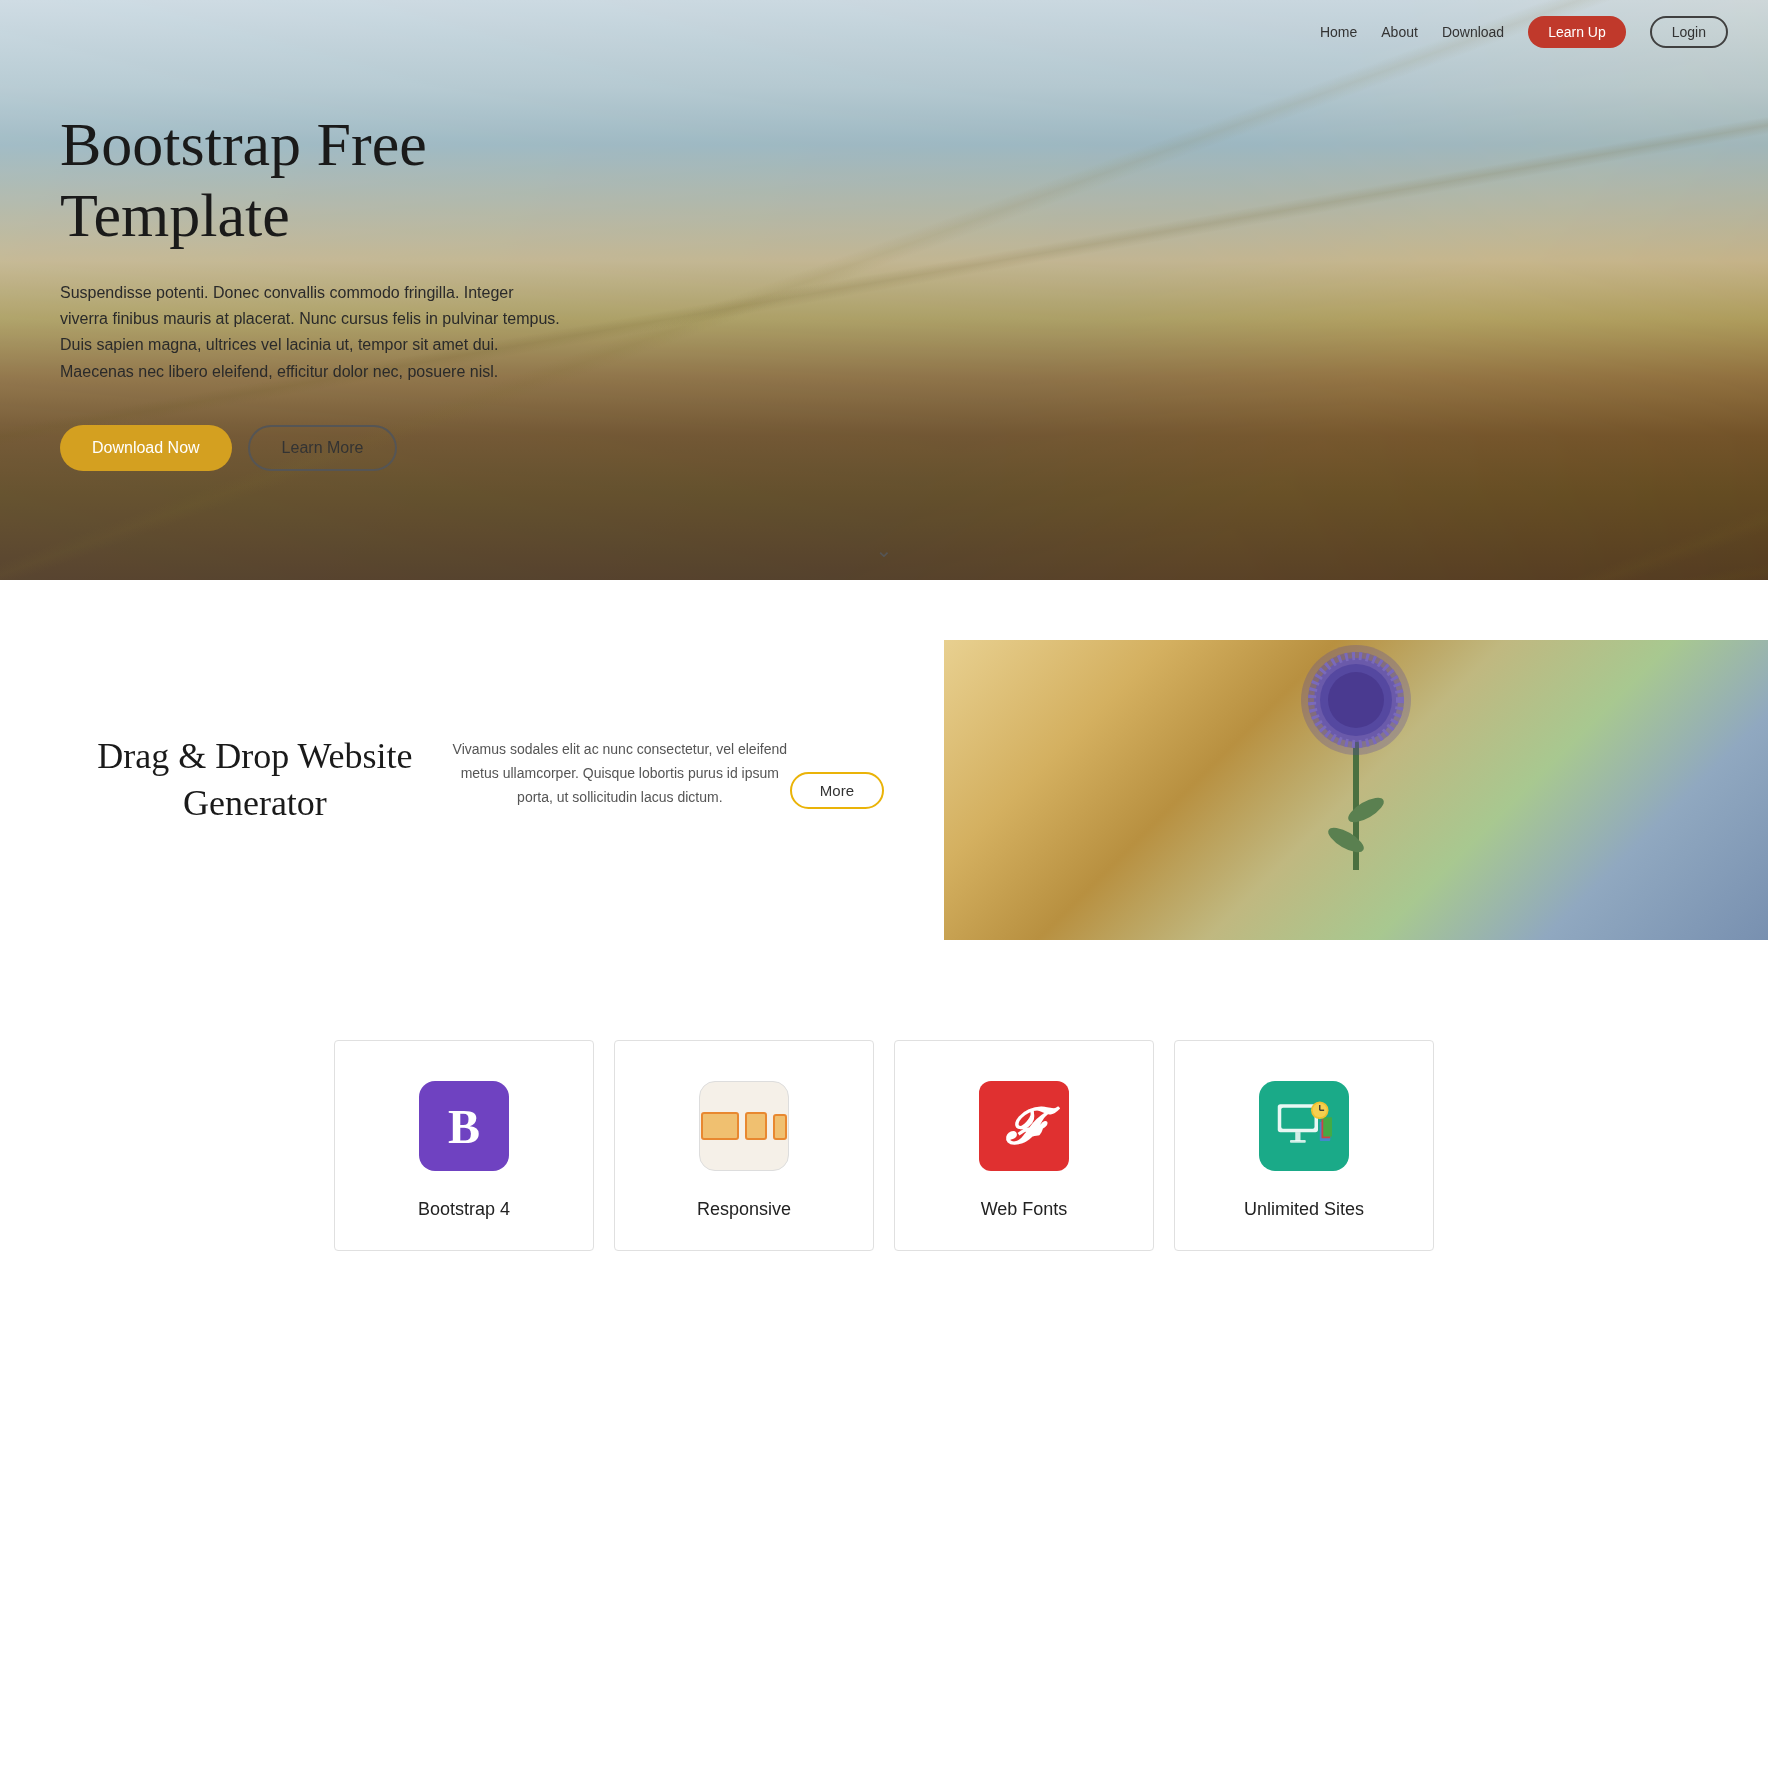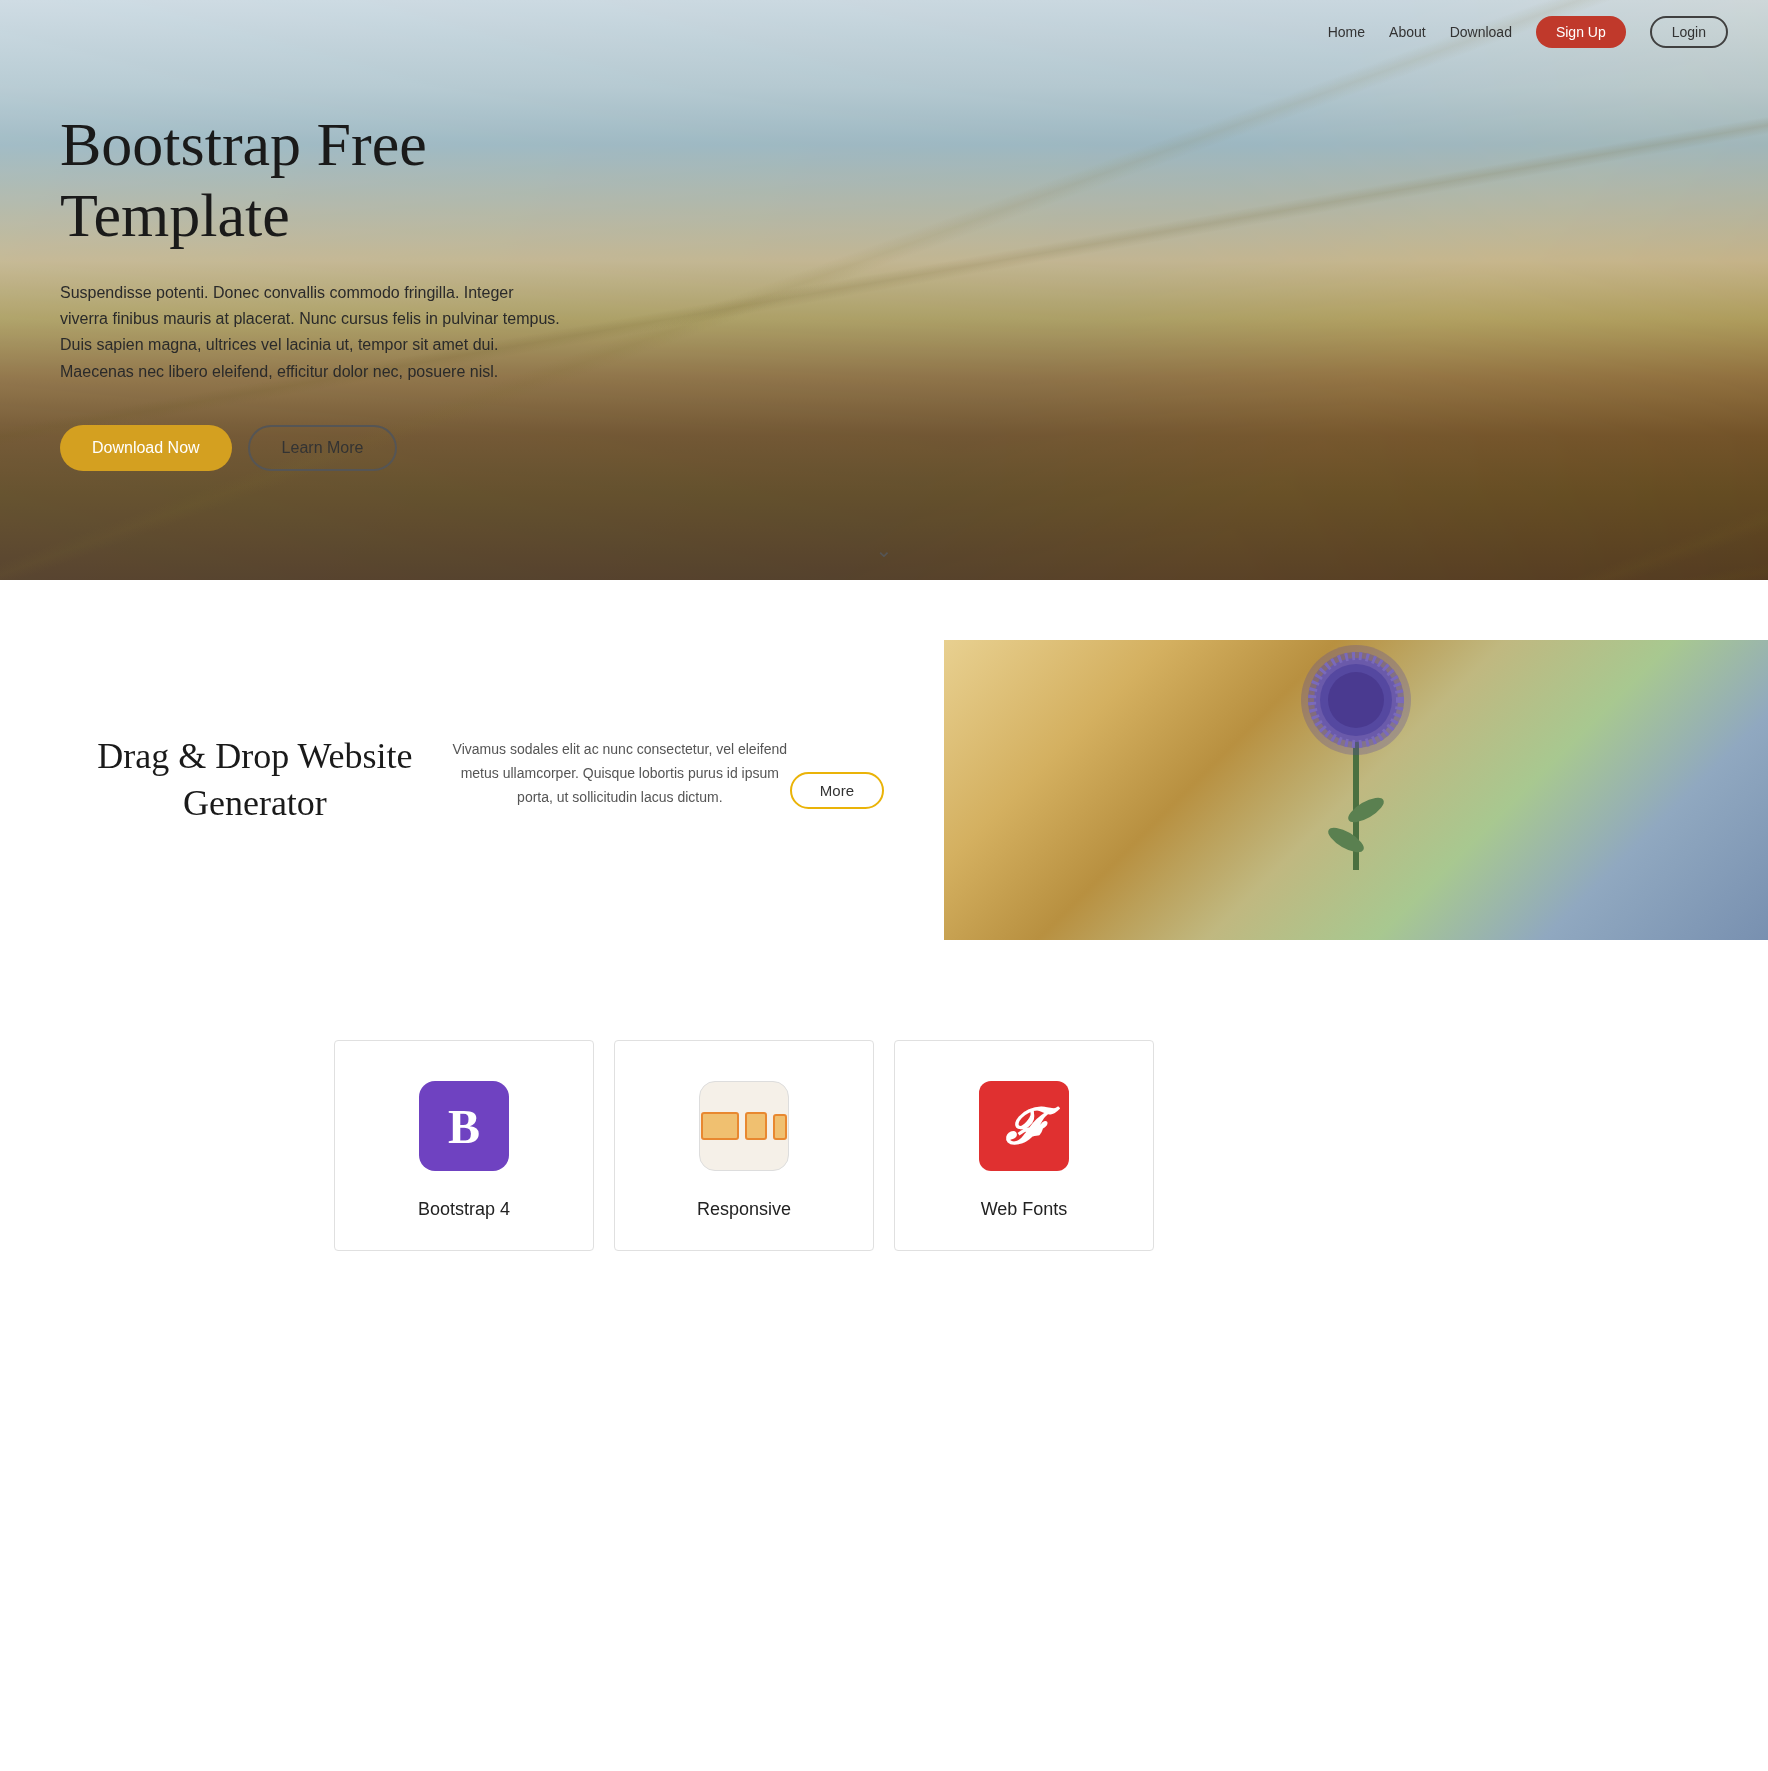--- a/index.html
+++ b/index.html
@@ -283,21 +283,21 @@
     }
   </style>
 </head>
 <body>
 
 <nav class="navbar">
   <div class="nav-links">
     <a class="nav-link">Home</a>
     <a class="nav-link">About</a>
     <a class="nav-link">Download</a>
-    <button class="btn-signup">Sign Up</button>
+    <button class="btn-signup">Learn Up</button>
     <button class="btn-login">Login</button>
   </div>
 </nav>
 
 <section class="hero">
   <div class="hero-bg"></div>
   <div class="hero-content">
     <h1 class="hero-title">Bootstrap Free Template</h1>
     <p class="hero-desc">Suspendisse potenti. Donec convallis commodo fringilla. Integer viverra finibus mauris at placerat. Nunc cursus felis in pulvinar tempus. Duis sapien magna, ultrices vel lacinia ut, tempor sit amet dui. Maecenas nec libero eleifend, efficitur dolor nec, posuere nisl.</p>
     <div class="hero-buttons">
@@ -355,15 +355,36 @@
       <span class="feature-label">Responsive</span>
     </div>
 
     <div class="feature-card">
       <div class="feature-icon icon-webfonts">
         <span style="font-family:'Times New Roman',serif;font-style:italic;font-size:50px;color:#fff;">𝓕</span>
       </div>
       <span class="feature-label">Web Fonts</span>
     </div>
 
+    <div class="feature-card">
+      <div class="feature-icon icon-unlimited" style="position:relative;">
+        <svg viewBox="0 0 80 80" width="70" height="70">
+
+          <rect x="10" y="15" width="46" height="32" rx="3" fill="white" opacity="0.9"></rect>
+          <rect x="14" y="19" width="38" height="24" rx="2" fill="#1aaa88"></rect>
+          <rect x="30" y="47" width="6" height="10" fill="white" opacity="0.8"></rect>
+          <rect x="24" y="56" width="18" height="3" rx="1" fill="white" opacity="0.8"></rect>
+
+          <rect x="58" y="35" width="12" height="22" rx="1" fill="#4488cc"></rect>
+          <rect x="60" y="32" width="10" height="22" rx="1" fill="#cc4444"></rect>
+          <rect x="62" y="30" width="10" height="22" rx="1" fill="#44aa44"></rect>
+
+          <circle cx="58" cy="22" r="10" fill="#f0c030"></circle>
+          <circle cx="58" cy="22" r="8" fill="#f5d050"></circle>
+          <line x1="58" y1="16" x2="58" y2="22" stroke="#333" stroke-width="1.5"></line>
+          <line x1="58" y1="22" x2="63" y2="22" stroke="#333" stroke-width="1.5"></line>
+        </svg>
+      </div>
+      <span class="feature-label">Unlimited Sites</span>
+    </div>
 
   </div>
 </section>
 
 </body></html>

